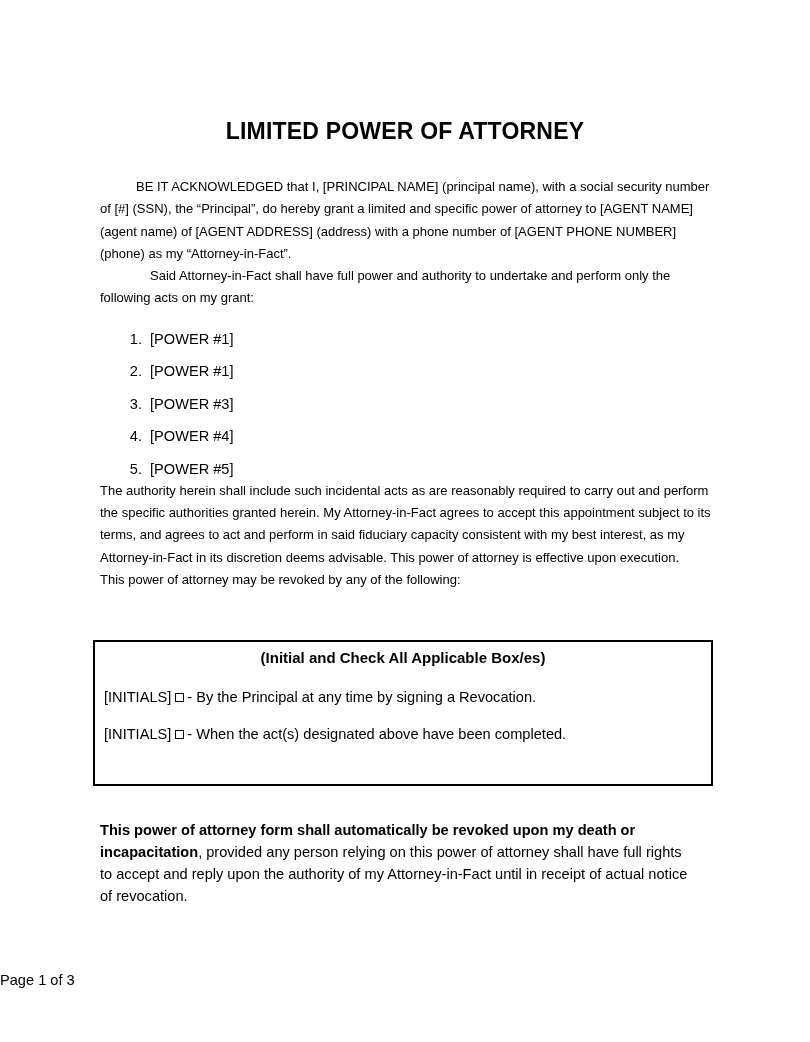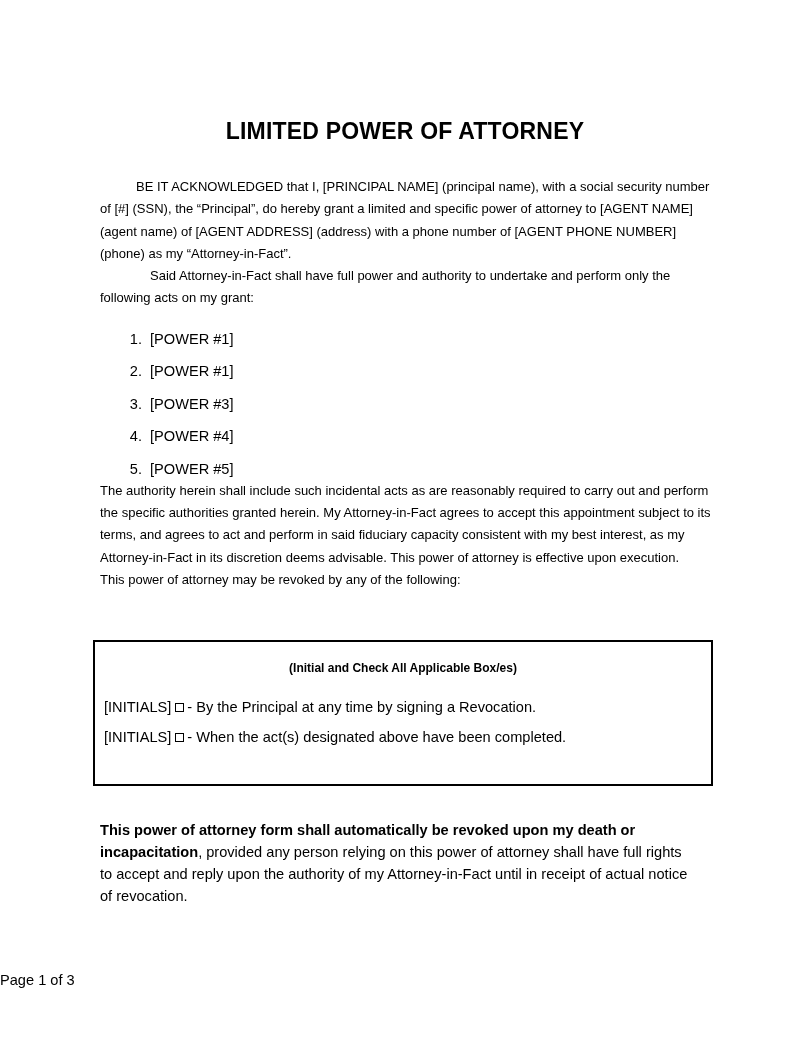--- a/index.html
+++ b/index.html
@@ -93,33 +93,33 @@
     left: 93px;
     top: 640px;
     width: 620px;
     height: 146px;
     border: 2px solid #000000;
     box-sizing: border-box;
     background: #ffffff;
   }
   .box-heading {
     text-align: center;
-    font-size: 12px;
+    font-size: 15px;
     font-weight: bold;
-    margin-top: 16px;
+    margin-top: 6px;
     line-height: 20px;
   }
   .check-line {
     font-size: 14.6px;
     line-height: 20px;
     margin-left: 9px;
     white-space: nowrap;
   }
   .check-line.first { margin-top: 19px; }
-  .check-line.mid { margin-top: 10px; }
+  .check-line.mid { margin-top: 17px; }
   .check-line.last { margin-top: 15px; }
 
   .checkbox-glyph {
     display: inline-block;
     width: 9px;
     height: 9px;
     border: 1.3px solid #000000;
     box-sizing: border-box;
     margin: 0 3px 0 4px;
     vertical-align: 0px;

